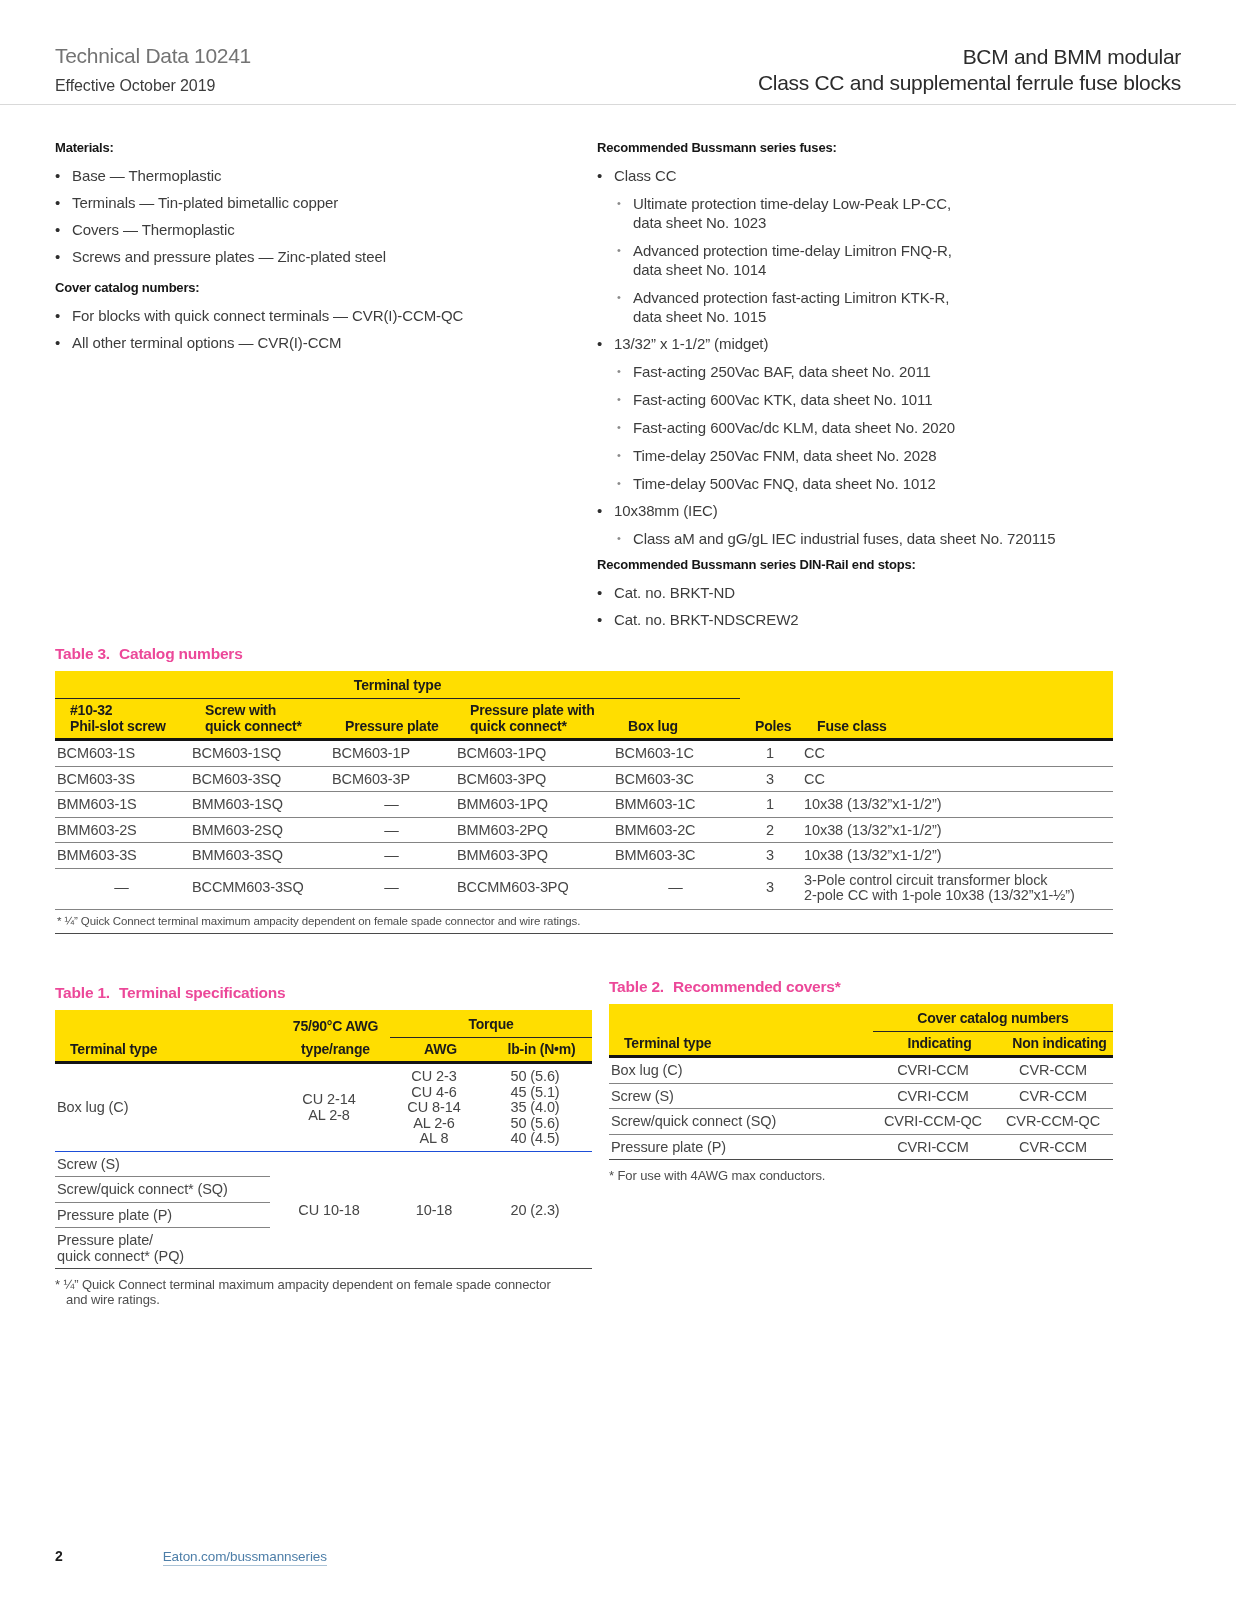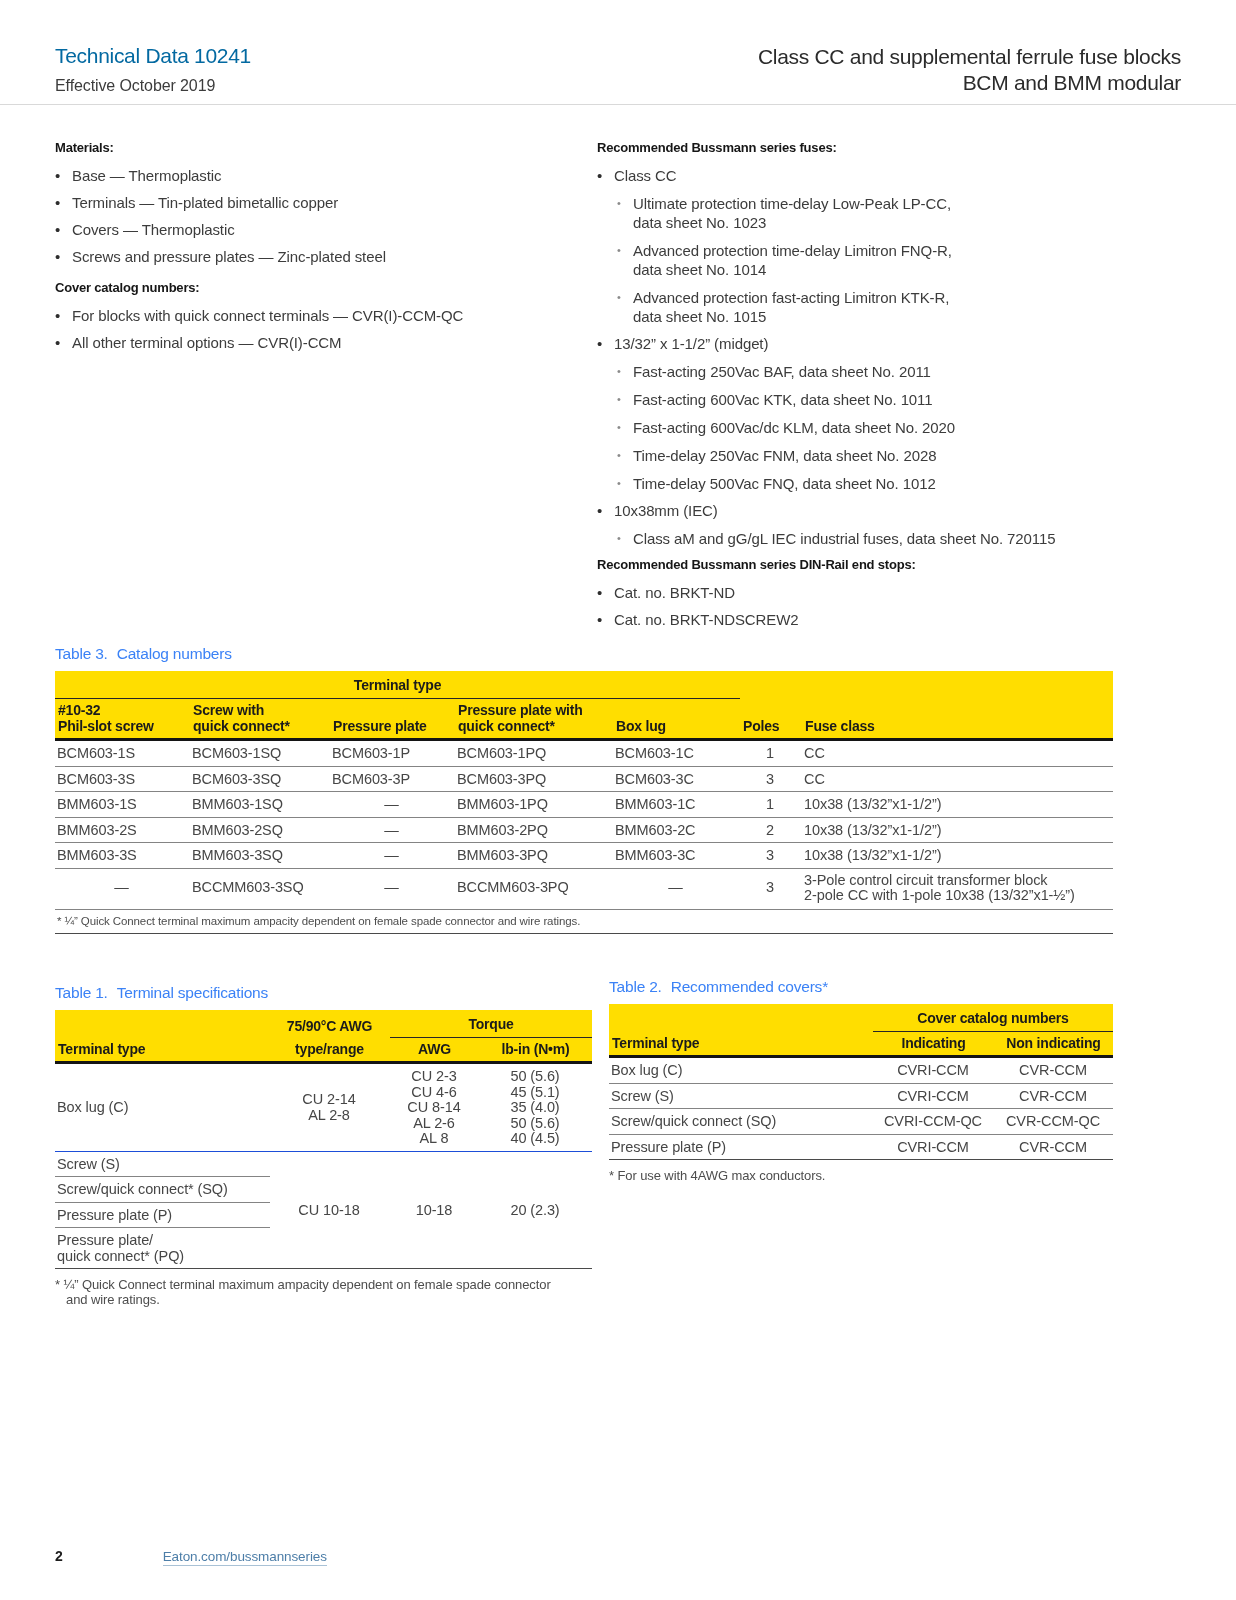--- a/index.html
+++ b/index.html
@@ -3,42 +3,42 @@
 <meta charset="utf-8">
 <style>
   html,body{margin:0;padding:0;background:#ffffff;}
   .page{
     position:relative;width:1236px;height:1600px;background:#fff;overflow:hidden;
     font-family:"Liberation Sans","DejaVu Sans",sans-serif;color:#3c3c3c;
     letter-spacing:-0.1px;
   }
   
   .hdr-left{position:absolute;left:55px;top:44px;}
-  .doc-title{font-size:21px;color:#0369a1;letter-spacing:-0.3px;}
+  .doc-title{font-size:21px;color:#737373;letter-spacing:-0.3px;}
   .doc-effective{font-size:16px;color:#3c3c3c;margin-top:9px;}
   .hdr-right{position:absolute;right:55px;top:44px;text-align:right;}
   .prod-title{font-size:21px;color:#2b2b2b;letter-spacing:-0.3px;line-height:26px;}
   .hdr-rule{position:absolute;left:0;top:104px;width:1236px;height:1px;background:#d9d9d9;}
   
   .col-left{position:absolute;left:55px;top:140px;width:505px;}
   .col-right{position:absolute;left:597px;top:140px;width:584px;}
   .sec-head{font-size:13px;font-weight:bold;color:#161616;margin:0 0 12px 0;letter-spacing:-0.2px;}
   .sec-head.mt{margin-top:14px;}
   .b1{display:flex;margin-bottom:9px;font-size:15px;line-height:18px;color:#3c3c3c;}
   .b1 .dot{width:17px;flex:0 0 17px;color:#2e2e2e;}
   .sub{margin-left:20px;margin-top:2px;margin-bottom:4px;}
   .b2{display:flex;margin-bottom:9px;font-size:15px;line-height:19px;color:#3c3c3c;}
   .b2 .dot{width:16px;flex:0 0 16px;color:#8a8a8a;font-size:11px;line-height:19px;}
   .pre{white-space:pre-line;}
   
-  .tbl-title{font-size:15.5px;font-weight:normal;color:#3b82f6;margin-bottom:8px;letter-spacing:-0.2px;}
+  .tbl-title{font-size:15.5px;font-weight:bold;color:#ec4899;margin-bottom:8px;letter-spacing:-0.2px;}
   .tbl-title .pfx{margin-right:9px;}
   table{border-collapse:collapse;table-layout:fixed;}
   th{background:#FFDE00;color:#1b1b1b;font-size:14px;font-weight:bold;text-align:left;
-     padding:3px 4px 4px 3px;letter-spacing:-0.2px;}
+     padding:3px 4px 4px 15px;letter-spacing:-0.2px;}
   td{font-size:14.5px;color:#464646;padding:5px 4px 4px 2px;line-height:15.5px;}
   .c{text-align:center;}
   .vb{vertical-align:bottom;}
   .grp-span{text-align:center;border-bottom:1px solid #262626;padding:6px 0 5px 0;}
   .hdr-bot th{border-bottom:3px solid #141414;}
   tbody td{border-bottom:1px solid #848484;}
   
   .t3-wrap{position:absolute;left:55px;top:645px;width:1058px;}
   .t3{width:1058px;}
   .t3 tfoot td{font-size:11.5px;color:#4d4d4d;border-top:1px solid #4a4a4a;
@@ -66,22 +66,22 @@
 </head>
 <body>
 
 <div class="page">
 
   <div class="hdr-left">
     <div class="doc-title">Technical Data 10241</div>
     <div class="doc-effective">Effective October 2019</div>
   </div>
   <div class="hdr-right">
+    <div class="prod-title">BCM and BMM modular</div>
     <div class="prod-title">Class CC and supplemental ferrule fuse blocks</div>
-    <div class="prod-title">BCM and BMM modular</div>
   </div>
   <div class="hdr-rule"></div>
 
   <div class="col-left">
     <h3 class="sec-head">Materials:</h3>
     <div class="b1">
         <span class="dot">•</span>
         <span>Base — Thermoplastic</span>
       </div>
     <div class="b1">

